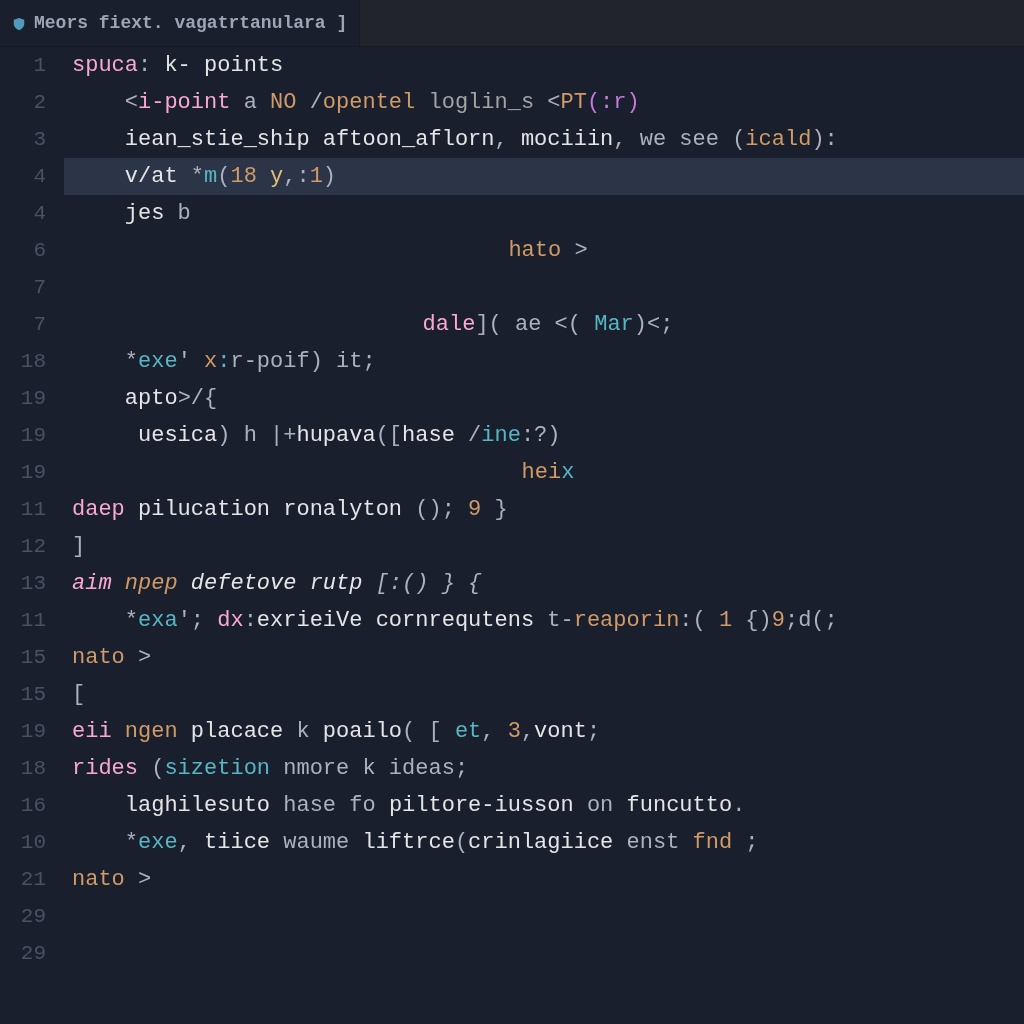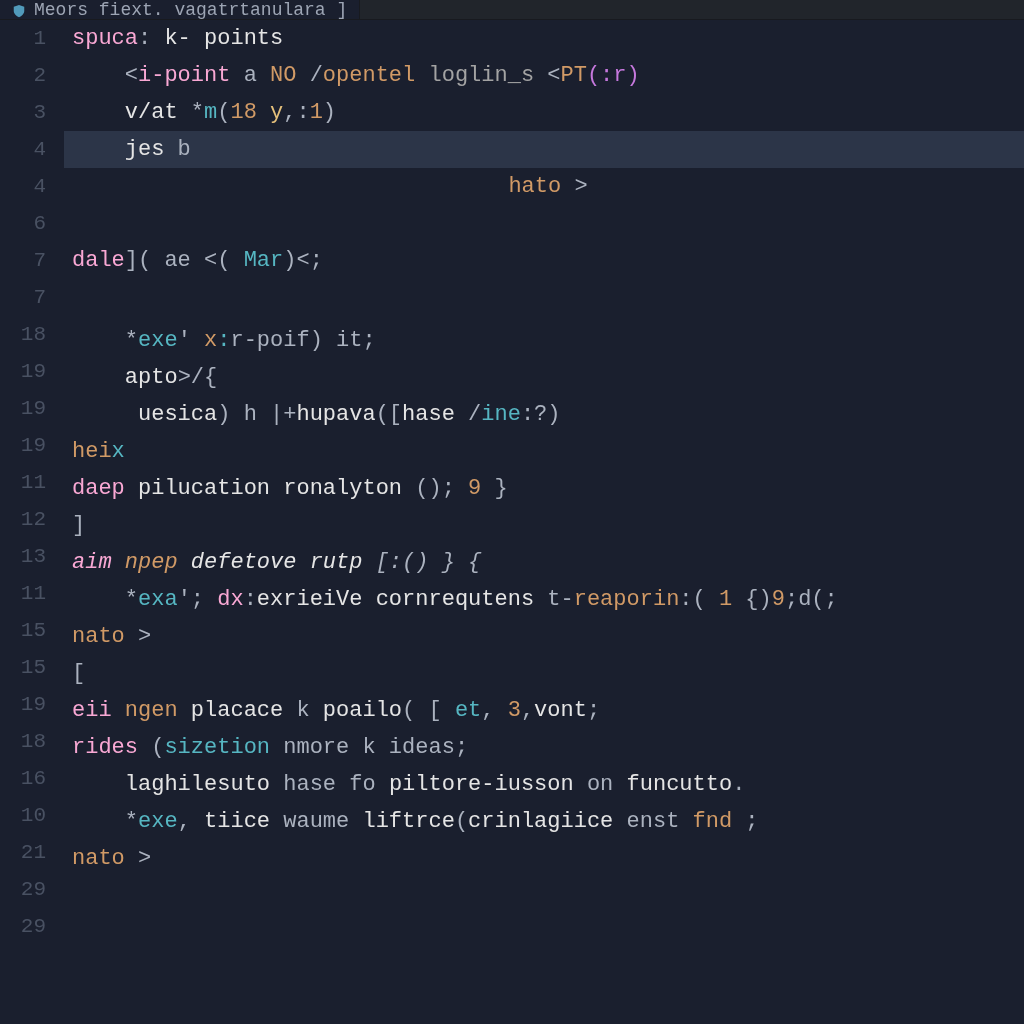--- a/index.html
+++ b/index.html
@@ -6,25 +6,26 @@
 body {
   width: 1024px;
   height: 1024px;
   background: #1a1f2e;
   font-family: 'Consolas', 'Monaco', 'Courier New', monospace;
   font-size: 22px;
   overflow: hidden;
   color: #abb2bf;
 }
 .tab-bar {
-  height: 20px;
+  height: 47px;
   background: #21252b;
   display: flex;
   align-items: center;
   border-bottom: 1px solid #181a1f;
+  font-weight: bold;
 }
 .tab {
   display: flex;
   align-items: center;
   padding: 0 12px;
   height: 100%;
   background: #1a1f2e;
   border-right: 1px solid #181a1f;
   font-size: 18px;
   color: #9da5b4;
@@ -116,30 +117,31 @@
       <div class="line">18</div>
       <div class="line">16</div>
       <div class="line">10</div>
       <div class="line">21</div>
       <div class="line">29</div>
       <div class="line">29</div>
     </div>
   <div class="code" id="code">
       <div class="line" style="position: relative;"><span class="kw-red">spuca</span><span class="kw-white">: </span><span class="kw-blue">k- points</span></div>
       <div class="line" style="position: relative;"><span class="kw-white">    </span><span class="kw-white">&lt;</span><span class="kw-red">i-point</span><span class="kw-white"> a </span><span class="kw-orange">NO</span><span class="kw-white"> /</span><span class="kw-orange">opentel</span><span class="kw-white"> </span><span class="kw-green">loglin_s</span><span class="kw-white"> &lt;</span><span class="kw-orange">PT</span><span class="kw-purple">(:r)</span></div>
+      <div class="line" style="position: relative;"><span class="kw-white">    </span><span class="kw-blue">iean_stie_ship</span><span class="kw-white"> </span><span class="kw-blue">aftoon_aflorn</span><span class="kw-white">, </span><span class="kw-blue">mociiin</span><span class="kw-white">, we see (</span><span class="kw-orange">icald</span><span class="kw-white">):</span></div>
       <div class="highlight-line" style="top: 111px;"></div>
       <div class="line" style="position: relative;"><span class="kw-white">    </span><span class="kw-blue">v/at</span><span class="kw-white"> *</span><span class="kw-cyan">m</span><span class="kw-white">(</span><span class="kw-num">18</span><span class="kw-white"> </span><span class="kw-yellow">y</span><span class="kw-white">,:</span><span class="kw-num">1</span><span class="kw-white">)</span></div>
       <div class="line" style="position: relative;"><span class="kw-white">    </span><span class="kw-blue">jes</span><span class="kw-white"> b</span></div>
       <div class="line" style="position: relative; text-align: center;"><span class="kw-orange">hato</span><span class="kw-white"> &gt;</span></div>
       <div class="line" style="position: relative;"><span class="kw-white"> </span></div>
-      <div class="line" style="position: relative;"><span class="kw-red">dale</span><span class="kw-white">]( ae &lt;( </span><span class="kw-cyan">Mar</span><span class="kw-white">)&lt;;</span></div>
-      <div class="line" style="position: relative; margin-top: 43px;"><span class="kw-white">    </span><span class="kw-white">*</span><span class="kw-cyan">exe</span><span class="kw-white">' </span><span class="kw-orange">x</span><span class="kw-cyan">:</span><span class="kw-white">r-poif) it;</span></div>
+      <div class="line" style="position: relative; text-align: center;"><span class="kw-red">dale</span><span class="kw-white">]( ae &lt;( </span><span class="kw-cyan">Mar</span><span class="kw-white">)&lt;;</span></div>
+      <div class="line" style="position: relative;"><span class="kw-white">    </span><span class="kw-white">*</span><span class="kw-cyan">exe</span><span class="kw-white">' </span><span class="kw-orange">x</span><span class="kw-cyan">:</span><span class="kw-white">r-poif) it;</span></div>
       <div class="line" style="position: relative;"><span class="kw-white">    </span><span class="kw-blue">apto</span><span class="kw-white">&gt;/{</span></div>
       <div class="line" style="position: relative;"><span class="kw-white">     </span><span class="kw-blue">uesica</span><span class="kw-white">) h |+</span><span class="kw-blue">hupava</span><span class="kw-white">([</span><span class="kw-blue">hase</span><span class="kw-white"> /</span><span class="kw-cyan">ine</span><span class="kw-white">:?)</span></div>
-      <div class="line" style="position: relative;"><span class="kw-orange">hei</span><span class="kw-cyan">x</span></div>
+      <div class="line" style="position: relative; text-align: center;"><span class="kw-orange">hei</span><span class="kw-cyan">x</span></div>
       <div class="line" style="position: relative;"><span class="kw-red">daep</span><span class="kw-white"> </span><span class="kw-blue">pilucation ronalyton</span><span class="kw-white"> (); </span><span class="kw-num">9</span><span class="kw-white"> }</span></div>
       <div class="line" style="position: relative;"><span class="kw-white">]</span></div>
       <div class="line" style="position: relative; font-style: italic;"><span class="kw-red">aim</span><span class="kw-white"> </span><span class="kw-orange">npep</span><span class="kw-white"> </span><span class="kw-blue">defetove rutp</span><span class="kw-white"> [:() } {</span></div>
       <div class="line" style="position: relative;"><span class="kw-white">    </span><span class="kw-white">*</span><span class="kw-cyan">exa</span><span class="kw-white">';</span><span class="kw-red"> dx</span><span class="kw-white">:</span><span class="kw-blue">exrieiVe</span><span class="kw-white"> </span><span class="kw-blue">cornrequtens</span><span class="kw-white"> t-</span><span class="kw-orange">reaporin</span><span class="kw-white">:( </span><span class="kw-num">1</span><span class="kw-white"> {)</span><span class="kw-num">9</span><span class="kw-white">;d(;</span></div>
       <div class="line" style="position: relative;"><span class="kw-orange">nato</span><span class="kw-white"> &gt;</span></div>
       <div class="line" style="position: relative;"><span class="kw-white">[</span></div>
       <div class="line" style="position: relative;"><span class="kw-red">eii</span><span class="kw-white"> </span><span class="kw-orange">ngen</span><span class="kw-white"> </span><span class="kw-blue">placace</span><span class="kw-white"> k </span><span class="kw-blue">poailo</span><span class="kw-white">( [ </span><span class="kw-cyan">et</span><span class="kw-white">, </span><span class="kw-num">3</span><span class="kw-white">,</span><span class="kw-blue">vont</span><span class="kw-white">;</span></div>
       <div class="line" style="position: relative;"><span class="kw-red">rides</span><span class="kw-white"> (</span><span class="kw-cyan">sizetion</span><span class="kw-white"> nmore k ideas;</span></div>
       <div class="line" style="position: relative;"><span class="kw-white">    </span><span class="kw-blue">laghilesuto</span><span class="kw-white"> hase fo </span><span class="kw-blue">piltore-iusson</span><span class="kw-white"> on </span><span class="kw-blue">funcutto</span><span class="kw-white">.</span></div>
       <div class="line" style="position: relative;"><span class="kw-white">    </span><span class="kw-white">*</span><span class="kw-cyan">exe</span><span class="kw-white">, </span><span class="kw-blue">tiice</span><span class="kw-white"> waume </span><span class="kw-blue">liftrce</span><span class="kw-white">(</span><span class="kw-blue">crinlagiice</span><span class="kw-white"> enst </span><span class="kw-orange">fnd</span><span class="kw-white"> ;</span></div>

